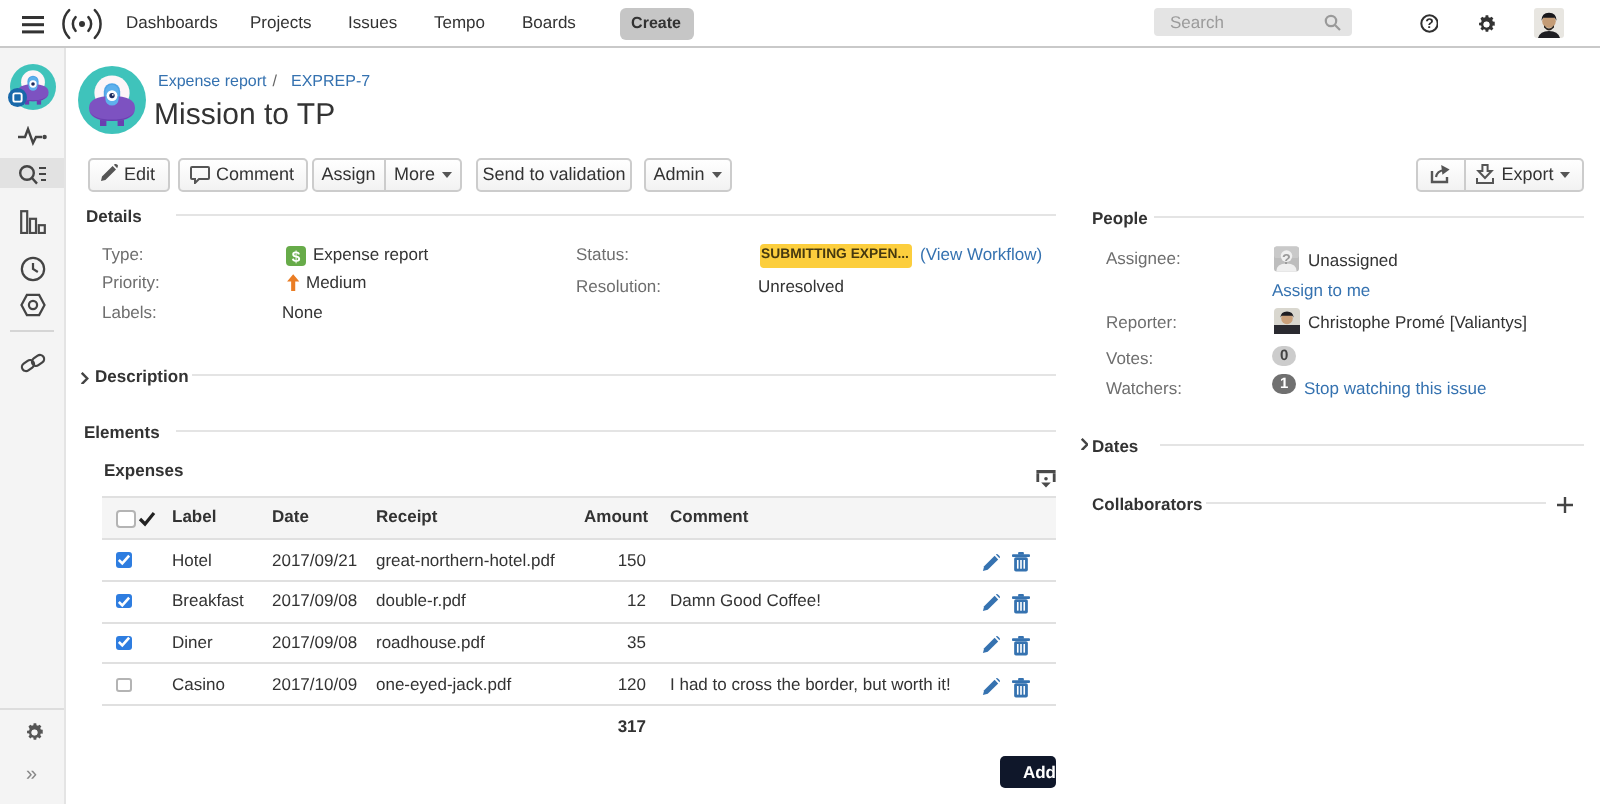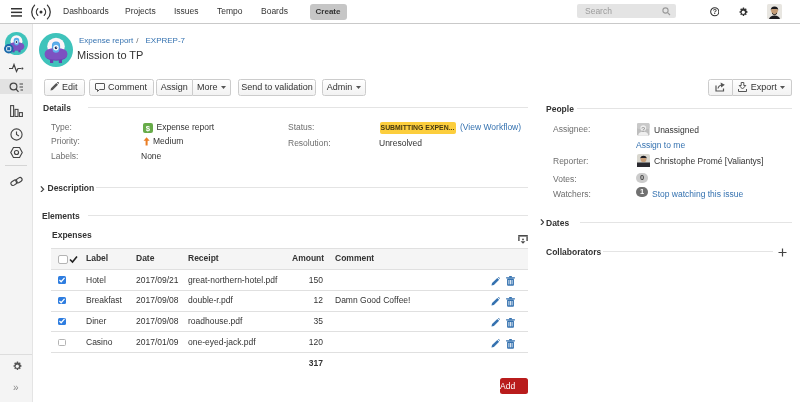--- a/index.html
+++ b/index.html
@@ -22,21 +22,21 @@
   background:#e4e4e4; border-radius:2px; }
 #searchbox span { position:absolute; left:8px; top:0; line-height:14px; font-size:8.5px; color:#9b9b9b; }
 
 
 #sidebar { position:absolute; left:0; top:23.5px; width:32.5px; height:378.5px;
   background:#f4f4f4; border-right:1px solid #e4e4e4; }
 .sel { position:absolute; left:0; top:55px; width:31.5px; height:15px; background:#e2e2e2; }
 
 
 #crumb { position:absolute; left:79px; top:35.5px; font-size:8px; }
-#title { position:absolute; left:77px; top:48.5px; font-size:11px; color:#333; }
+#title { position:absolute; left:77px; top:48.5px; font-size:15px; color:#333; }
 
 
 .btn { position:absolute; top:79px; height:17px; border:1px solid #ccc; border-radius:2.5px;
   background:linear-gradient(#ffffff,#f2f2f2); color:#333; font-size:9px;
   line-height:15px; text-align:center; }
 
 
 .sechead { position:absolute; font-size:8.5px; font-weight:bold; color:#333; }
 .secline { position:absolute; height:1px; background:#e4e4e4; }
 
@@ -50,22 +50,22 @@
 .cbs { position:absolute; width:7.5px; height:7.5px; border:1px solid #b4b4b4; border-radius:1.5px; background:#fff; }
 .cb { position:absolute; width:9.5px; height:9.5px; border:1px solid #b4b4b4; border-radius:2px; background:#fff; }
 .cbc { position:absolute; width:7.5px; height:7.5px; border-radius:1.5px; background:#2e7de0; }
 .cbc svg { position:absolute; left:0.7px; top:0.8px; }
 
 
 .pill { position:absolute; font-size:7.5px; font-weight:bold; border-radius:5px;
   height:10px; line-height:10px; padding:0 4px; }
 
 #addbtn { position:absolute; left:500px; top:378px; width:28px; height:16px;
-  background:#b91c1c; border-radius:2.5px; color:#fff; font-size:8.5px; font-weight:normal;
-  text-align:left; line-height:16px; }
+  background:#0f172a; border-radius:2.5px; color:#fff; font-size:8.5px; font-weight:bold;
+  text-align:right; line-height:16px; }
 </style>
 </head>
 <body>
 <div id="page">
 
 <div id="nav">
   <svg class="abs" style="left:11px;top:7.5px" width="11" height="9" viewBox="0 0 11 9">
     <rect x="0" y="0" width="11" height="1.5" fill="#333"></rect>
     <rect x="0" y="3.6" width="11" height="1.5" fill="#333"></rect>
     <rect x="0" y="7.2" width="11" height="1.5" fill="#333"></rect>
@@ -352,23 +352,24 @@
 <rect x="0" y="1.2" width="10" height="1.5" rx="0.5" fill="#3572b0"></rect>
 <rect x="3.4" y="0" width="3.2" height="1.5" rx="0.5" fill="#3572b0"></rect>
 <g stroke="#fff" stroke-width="0.9">
 <line x1="3.2" y1="4.4" x2="3.2" y2="9.2"></line>
 <line x1="5" y1="4.4" x2="5" y2="9.2"></line>
 <line x1="6.8" y1="4.4" x2="6.8" y2="9.2"></line>
       </g>
     </svg>
 <div class="cbs" style="left:58px;top:338.55px"></div>
 <span class="td" style="left:86px;top:337.05px">Casino</span>
-<span class="td" style="left:136px;top:337.05px">2017/01/09</span>
+<span class="td" style="left:136px;top:337.05px">2017/10/09</span>
 <a class="td lnk" style="left:188px;top:337.05px" href="#">one-eyed-jack.pdf</a>
 <span class="td" style="left:292px;top:337.05px;width:31px;text-align:right">120</span>
+<span class="td" style="left:335px;top:337.05px">I had to cross the border, but worth it!</span>
 <svg class="abs" style="left:491px;top:339.05px" width="9" height="9" viewBox="0 0 10 10">
 <path d="M0.5,9.5 L1.2,6.8 L7,1 L9,3 L3.2,8.8 Z" fill="#3572b0"></path>
 <path d="M7.7,0.3 Q8.3,-0.3 9,0.4 L9.6,1 Q10.3,1.7 9.7,2.3 Z" fill="#3572b0"></path>
     </svg>
 <svg class="abs" style="left:506px;top:338.55px" width="9" height="10" viewBox="0 0 10 11">
 <rect x="1.2" y="2.8" width="7.6" height="8" rx="1" fill="#3572b0"></rect>
 <rect x="0" y="1.2" width="10" height="1.5" rx="0.5" fill="#3572b0"></rect>
 <rect x="3.4" y="0" width="3.2" height="1.5" rx="0.5" fill="#3572b0"></rect>
 <g stroke="#fff" stroke-width="0.9">
 <line x1="3.2" y1="4.4" x2="3.2" y2="9.2"></line>

